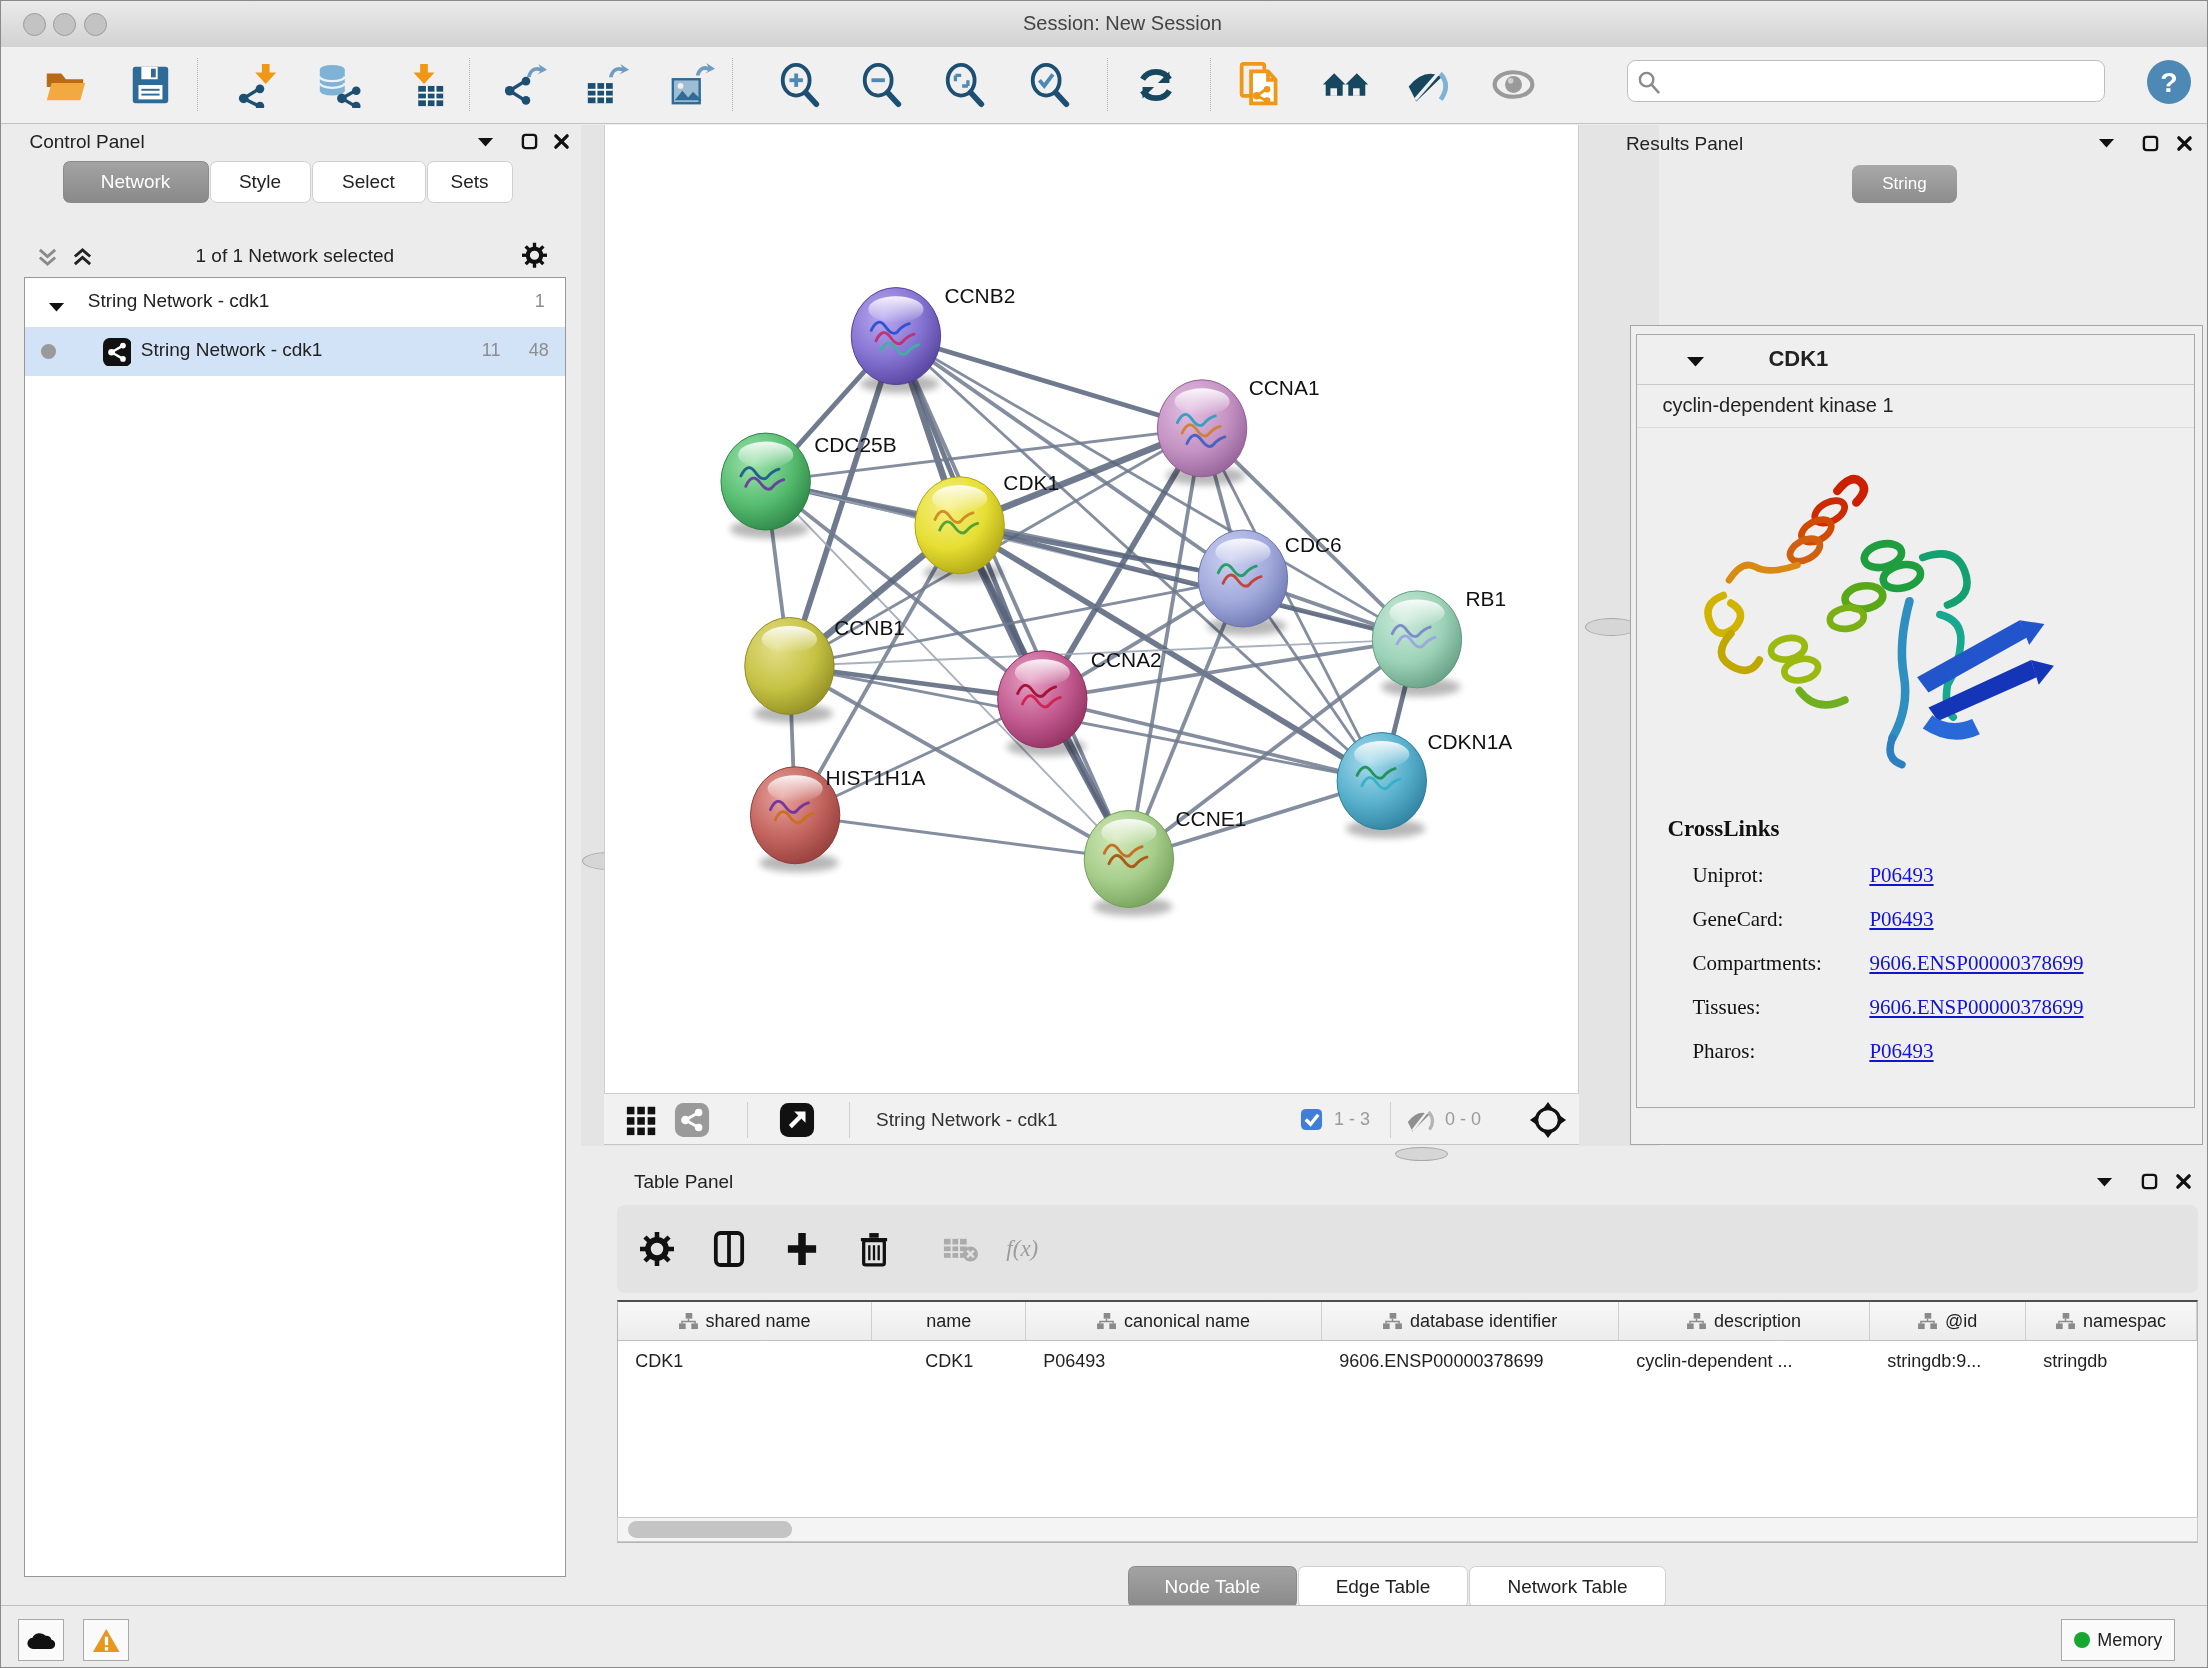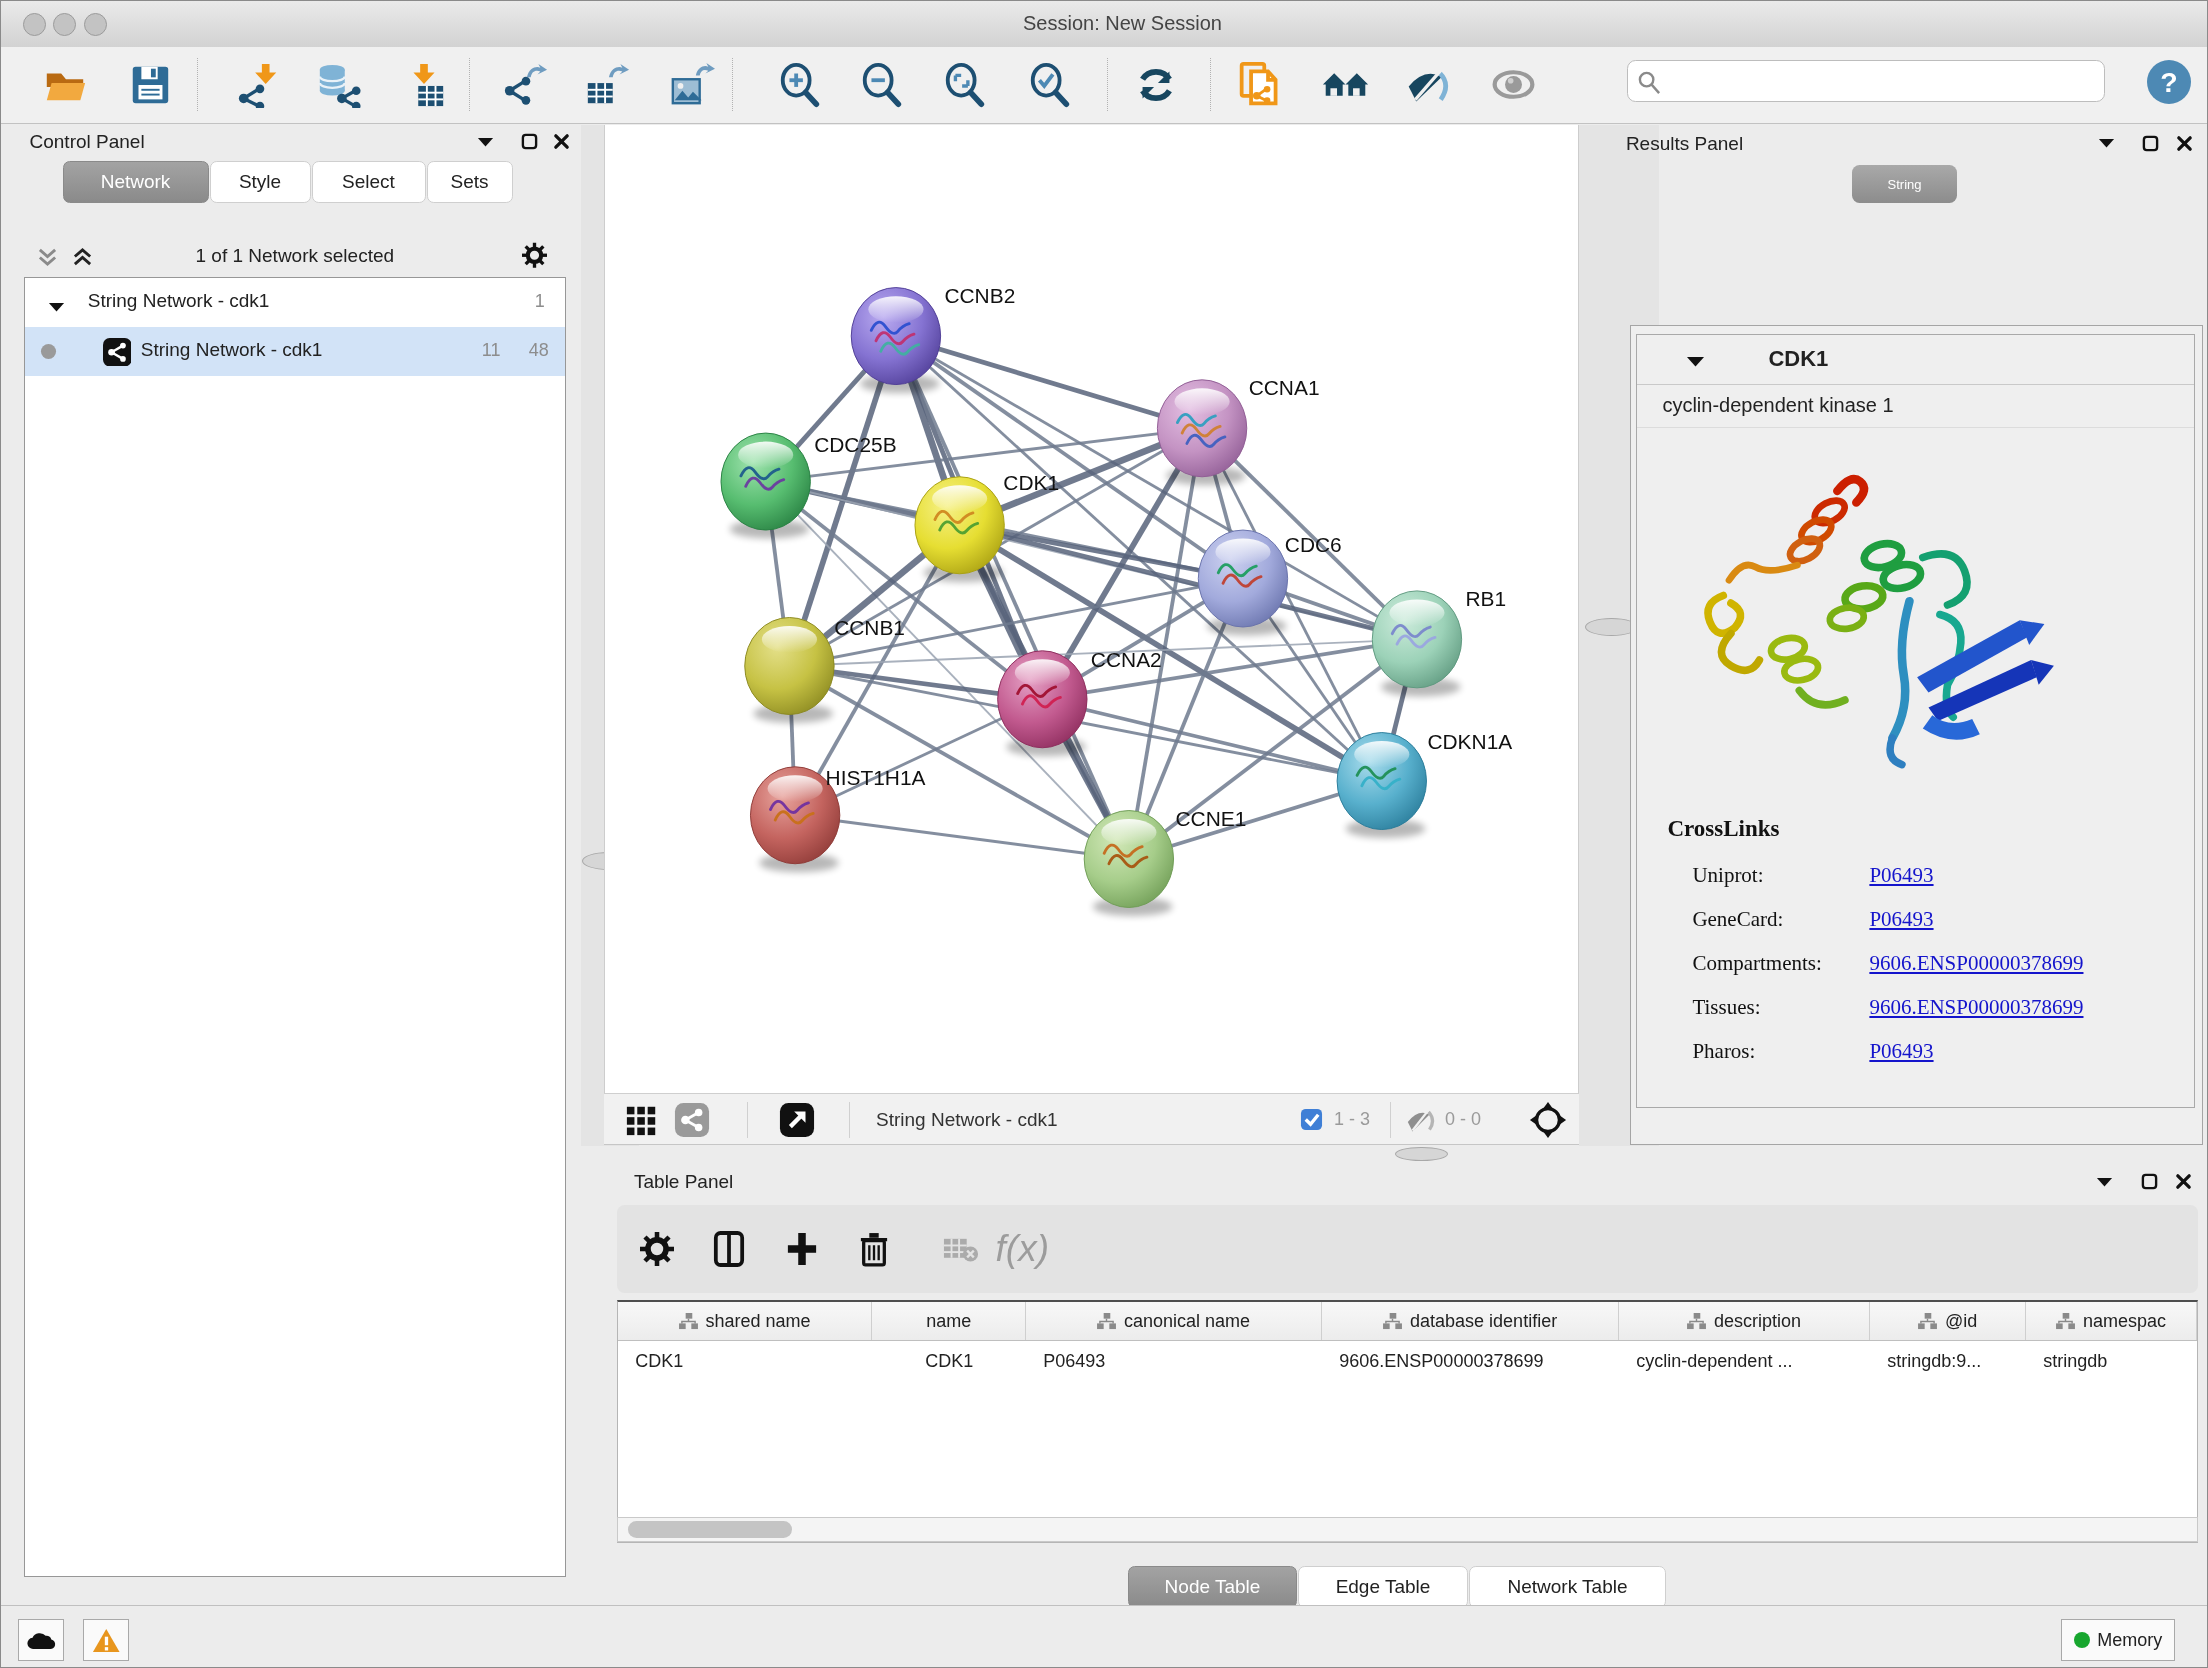--- a/index.html
+++ b/index.html
@@ -41,38 +41,38 @@
   .netview{left:603px;top:124px;width:975px;height:968px;background:#fff;border-left:1px solid #cdcdcd;border-right:1px solid #cdcdcd;box-sizing:border-box;}
   .netbar{left:603px;top:1092px;width:975px;height:52px;background:#f1f1f1;border-top:1px solid #cfcfcf;border-bottom:1px solid #c6c6c6;box-sizing:border-box;}
   .netbar .nbi{position:absolute;top:7.6px;height:36px;display:flex;align-items:center;}
   .netbar .nbsep{position:absolute;top:7.6px;height:36px;border-left:1px solid #d0d0d0;}
   .netbar .nbtxt{font-size:19px;color:#333;}
   .netbar .nbcnt{font-size:18px;color:#9a9a9a;}
   svg text{font-family:"Liberation Sans","DejaVu Sans",sans-serif;}
   
   .results-panel{left:1623px;top:124px;width:586px;height:1027px;}
   .rtab{position:absolute;left:228px;top:40px;width:105px;height:38px;border-radius:7.6px;background:linear-gradient(#a9a9a9,#8c8c8c);
-        color:#fff;font-size:13px;display:flex;align-items:center;justify-content:center;z-index:2;}
+        color:#fff;font-size:17px;display:flex;align-items:center;justify-content:center;z-index:2;}
   .rbox{position:absolute;left:5.7px;width:573px;background:#efefef;border:1.9px solid #a5a5a5;box-sizing:border-box;}
   .rbtn{position:absolute;top:34px;height:48px;background:#fff;border:1px solid #c9c9c9;border-radius:7.6px;font-size:20px;
         display:flex;align-items:center;justify-content:center;box-shadow:0 1px 1px rgba(0,0,0,.08);}
   .card{position:absolute;left:5.7px;top:7.6px;width:559px;height:774px;border:1px solid #a9a9a9;background:#efefef;box-sizing:border-box;}
   .cardhead{position:relative;height:49px;border-bottom:1px solid #c9c9c9;}
   .cardhead .gname{position:absolute;left:131px;top:11.4px;font-size:22px;font-weight:bold;}
   .carddesc{height:42px;border-bottom:1px solid #dcdcdc;font-size:20px;display:flex;align-items:center;padding-left:25px;}
   .xhead{position:absolute;left:30px;top:481px;font-family:"Liberation Serif","DejaVu Serif",serif;font-size:23px;font-weight:bold;color:#111;}
   .xrows{position:absolute;left:0;top:521px;width:100%;text-align:center;}
   .xrow{position:relative;height:44px;font-family:"Liberation Serif","DejaVu Serif",serif;font-size:21px;}
   .xrow .xlabel{position:absolute;left:55px;top:7.6px;color:#111;}
   .xrow .xlink{position:absolute;left:232px;top:7.6px;color:#1414cc;text-decoration:underline;cursor:pointer;}
   
   .table-panel{left:603px;top:1153px;width:1605px;height:451px;}
   .tp-toolbar{position:absolute;left:13.3px;top:51px;width:1581px;height:88px;background:#e3e3e3;border-radius:7.6px;}
   .tpi{position:absolute;top:23px;width:42px;height:42px;display:flex;align-items:center;justify-content:center;}
-  .fx{font-family:Liberation Sans, sans-serif;font-style:italic;font-size:37px;color:#9c9c9c;}
+  .fx{font-family:Liberation Serif, serif;font-style:italic;font-size:23px;color:#9c9c9c;}
   .grid-table{position:absolute;left:13.3px;top:146px;width:1581px;height:243px;background:#fff;border:1px solid #b5b5b5;border-top:2.9px solid #4f4f4f;box-sizing:border-box;}
   .thead{display:flex;height:38px;background:linear-gradient(#f8f8f8,#ececec);border-bottom:1px solid #bfbfbf;}
   .th{box-sizing:border-box;border-right:1px solid #cfcfcf;display:flex;align-items:center;justify-content:center;font-size:18px;gap:7.6px;overflow:hidden;white-space:nowrap;}
   .trowdata{display:flex;height:42px;}
   .td{box-sizing:border-box;padding:9.5px 0 0 17px;font-size:18px;overflow:hidden;white-space:nowrap;}
   .td.center{padding-left:0;text-align:center;}
   .hscroll{position:absolute;left:13.3px;top:363px;width:1581px;height:25px;background:#f4f4f4;border:1px solid #c9c9c9;box-sizing:border-box;}
   .hthumb{position:absolute;left:9.5px;top:2.9px;width:164px;height:17px;background:#c4c4c4;border-radius:8.6px;}
   .tp-tabs{position:absolute;left:524px;top:412px;display:flex;}
   .tp-tabs .tab{border-radius:6.7px;height:42px;}

